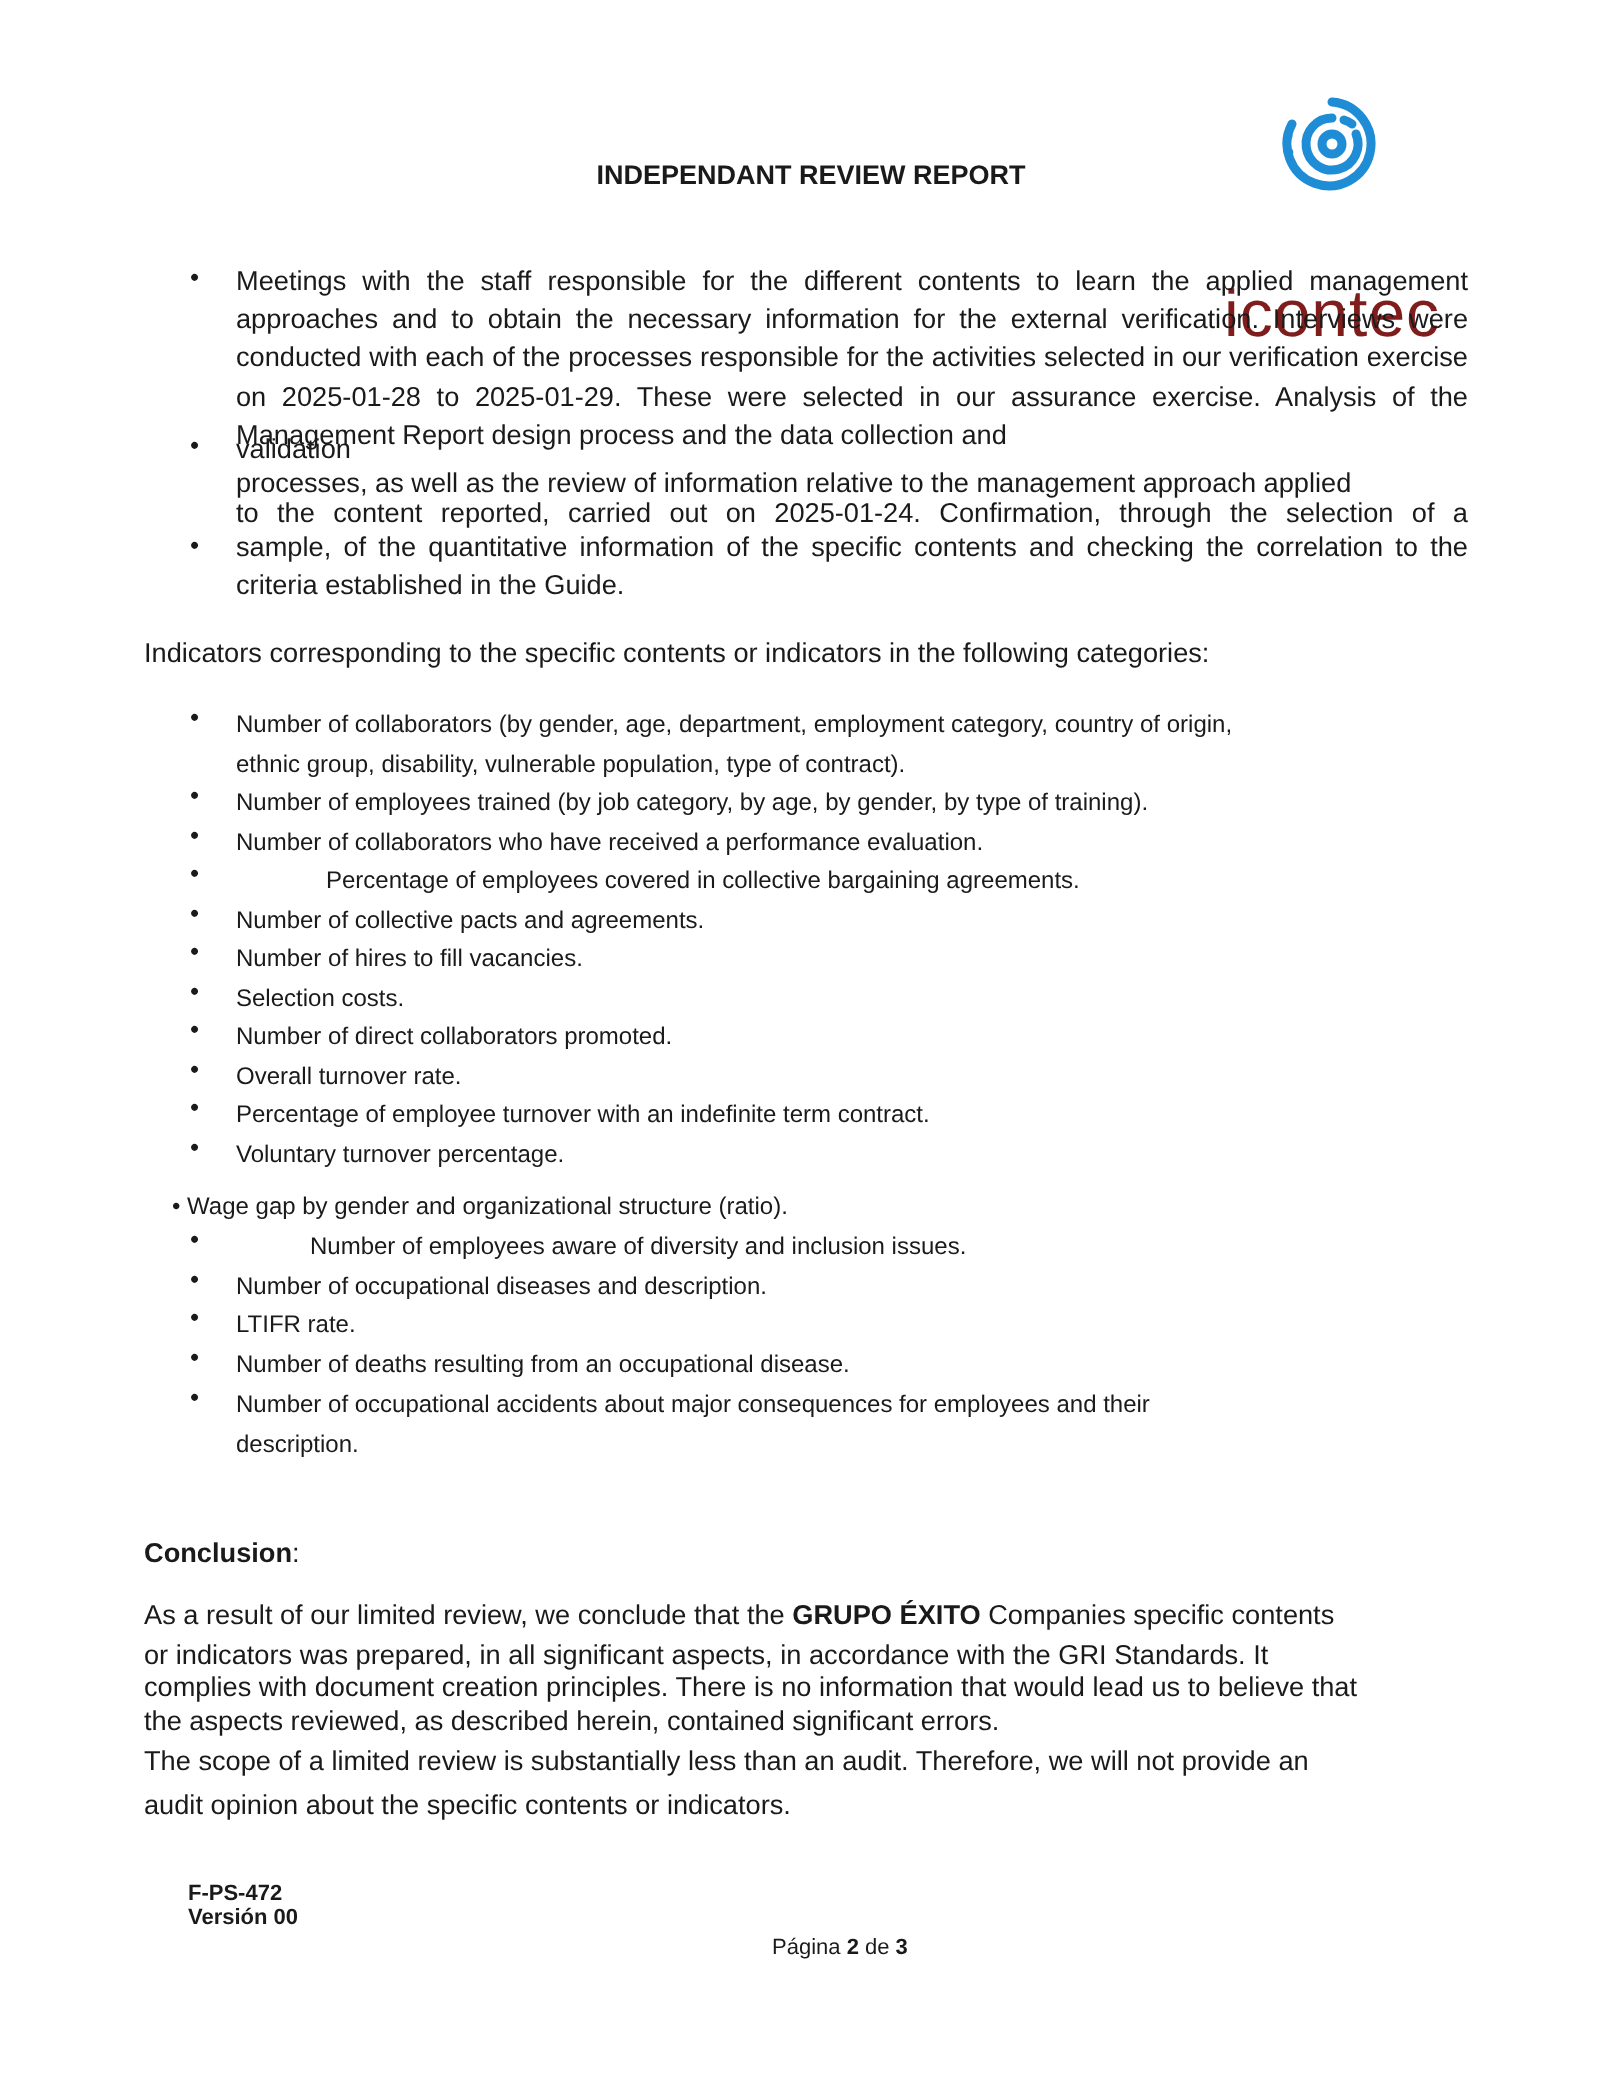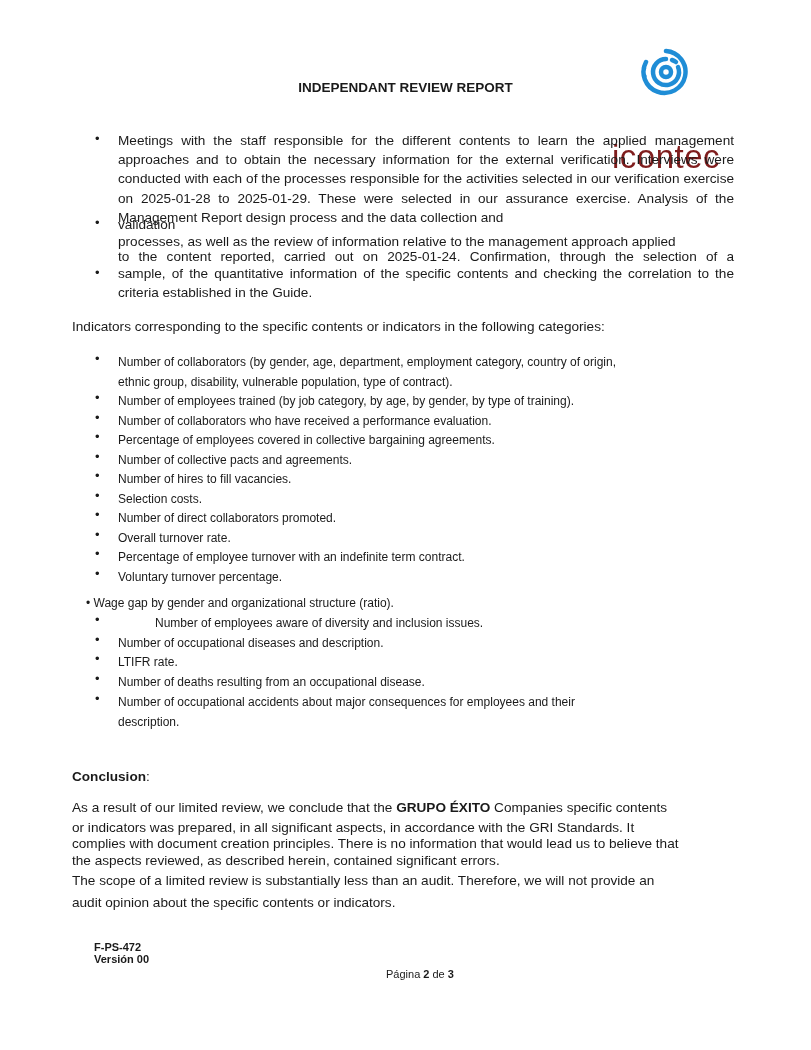--- a/index.html
+++ b/index.html
@@ -47,21 +47,21 @@
 <div class="abs txt" style="left:72px;top:317px;">Indicators corresponding to the specific contents or indicators in the following categories:</div>
 
 <span class="bul" style="left:95px;top:351px;">•</span>
 <div class="li" style="top:352px;">Number of collaborators (by gender, age, department, employment category, country of origin,</div>
 <div class="li" style="top:372px;">ethnic group, disability, vulnerable population, type of contract).</div>
 <span class="bul" style="left:95px;top:390px;">•</span>
 <div class="li" style="top:391px;">Number of employees trained (by job category, by age, by gender, by type of training).</div>
 <span class="bul" style="left:95px;top:410px;">•</span>
 <div class="li" style="top:411px;">Number of collaborators who have received a performance evaluation.</div>
 <span class="bul" style="left:95px;top:429px;">•</span>
-<div class="li" style="top:430px;">Percentage of employees covered in collective bargaining agreements.</div>
+<div class="li" style="top:430px;margin-left:45px;">Percentage of employees covered in collective bargaining agreements.</div>
 <span class="bul" style="left:95px;top:449px;">•</span>
 <div class="li" style="top:450px;">Number of collective pacts and agreements.</div>
 <span class="bul" style="left:95px;top:468px;">•</span>
 <div class="li" style="top:469px;">Number of hires to fill vacancies.</div>
 <span class="bul" style="left:95px;top:488px;">•</span>
 <div class="li" style="top:489px;">Selection costs.</div>
 <span class="bul" style="left:95px;top:507px;">•</span>
 <div class="li" style="top:508px;">Number of direct collaborators promoted.</div>
 <span class="bul" style="left:95px;top:527px;">•</span>
 <div class="li" style="top:528px;">Overall turnover rate.</div>

